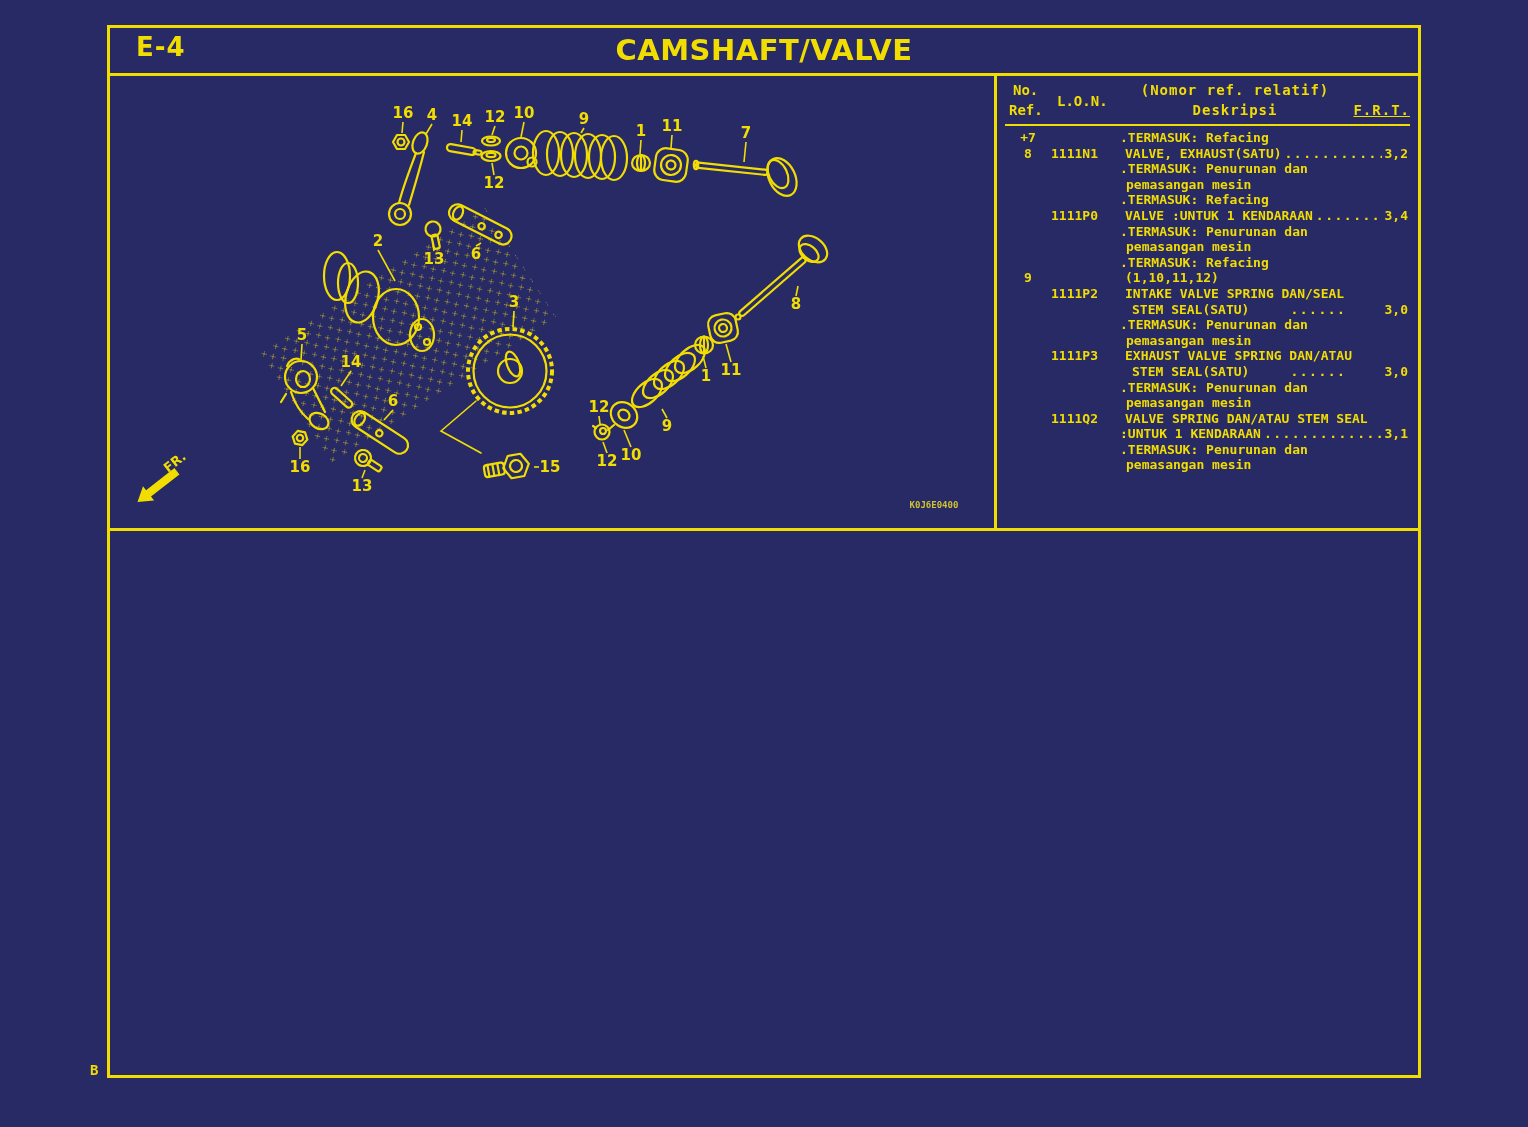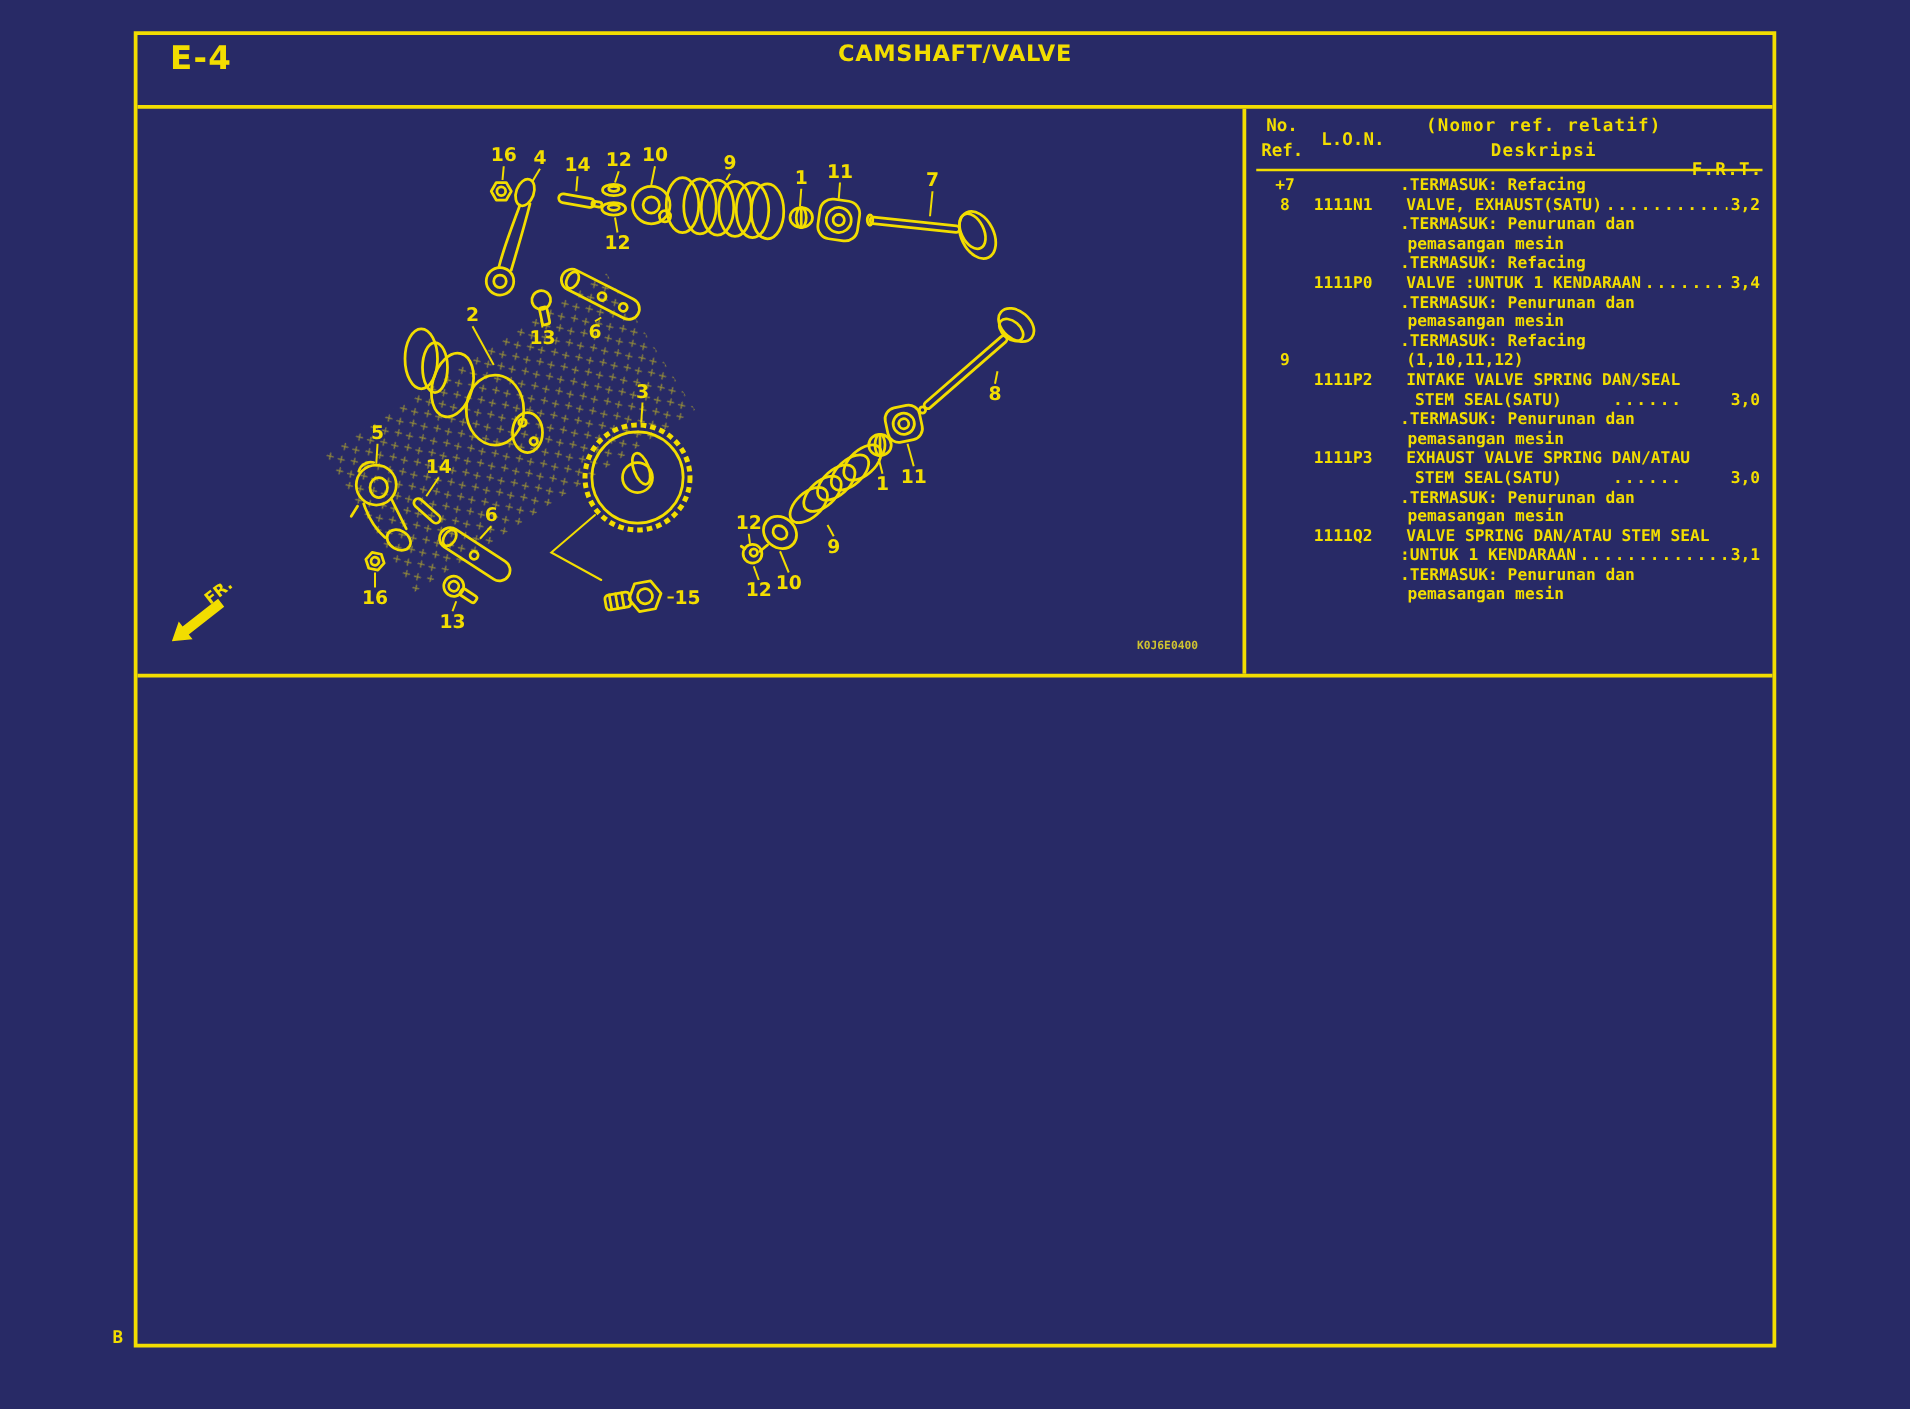--- a/index.html
+++ b/index.html
@@ -6,44 +6,44 @@
   html,body{margin:0;padding:0;}
   body{
     width:1528px;height:1127px;position:relative;overflow:hidden;
     background:var(--bg);
     font-family:"DejaVu Sans Mono", monospace;
   }
   .frame{
     position:absolute;left:107px;top:25px;width:1314px;height:1053px;
     border:3px solid var(--y);box-sizing:border-box;
   }
-  .titlebar{height:59px;border-bottom:3px solid var(--y);position:relative;box-sizing:border-box;}
+  .titlebar{height:48px;border-bottom:3px solid var(--y);position:relative;box-sizing:border-box;}
   .pagecode{
     position:absolute;left:26px;top:4px;color:var(--y);
     font-family:"DejaVu Sans",sans-serif;font-weight:bold;font-size:26px;letter-spacing:1px;
   }
   .title{
     position:absolute;left:0;right:0;top:5px;text-align:center;color:var(--y);
-    font-family:"DejaVu Sans",sans-serif;font-weight:bold;font-size:18px;letter-spacing:.5px;
+    font-family:"DejaVu Sans",sans-serif;font-weight:bold;font-size:29px;letter-spacing:.5px;
   }
   .content{display:flex;height:455px;border-bottom:3px solid var(--y);box-sizing:border-box;}
   .diagram{width:884px;position:relative;flex:none;}
   .diagram svg{display:block;}
   .parts{flex:1;border-left:3px solid var(--y);padding:4px 8px 0 8px;color:var(--y);box-sizing:border-box;}
   .blank{flex:1;}
 
   
   .thead{position:relative;height:44px;border-bottom:2px solid var(--y);
          font-weight:bold;font-size:14px;}
   .h-no{position:absolute;left:8px;top:2px;}
   .h-ref{position:absolute;left:4px;top:22px;}
   .h-lon{position:absolute;left:52px;top:13px;}
   .h-desc1{position:absolute;left:110px;top:2px;width:240px;text-align:center;letter-spacing:1px;}
   .h-desc2{position:absolute;left:110px;top:22px;width:240px;text-align:center;letter-spacing:1px;}
-  .h-frt{position:absolute;right:0;top:37px;letter-spacing:1px;}
+  .h-frt{position:absolute;right:0;top:22px;letter-spacing:1px;text-decoration:underline;}
   #rows{margin-top:4px;}
   .prow{display:grid;grid-template-columns:46px 62px 1fr;line-height:15.6px;
         font-weight:bold;font-size:13px;}
   .c-ref{text-align:center;}
   .c-lon{}
   .c-desc{display:flex;align-items:baseline;white-space:pre;min-width:0;}
   .ind0{padding-left:0;margin-left:12px;} .ind1{padding-left:7px;} .ind2{padding-left:13px;align-items:flex-end;} .ind3{padding-left:19px;gap:38px;}
   .leader{flex:1;overflow:hidden;white-space:nowrap;margin:0 3px;}
   .leader::after{content:"......................................................";letter-spacing:1.5px;}
   .frt{padding-right:2px;}

